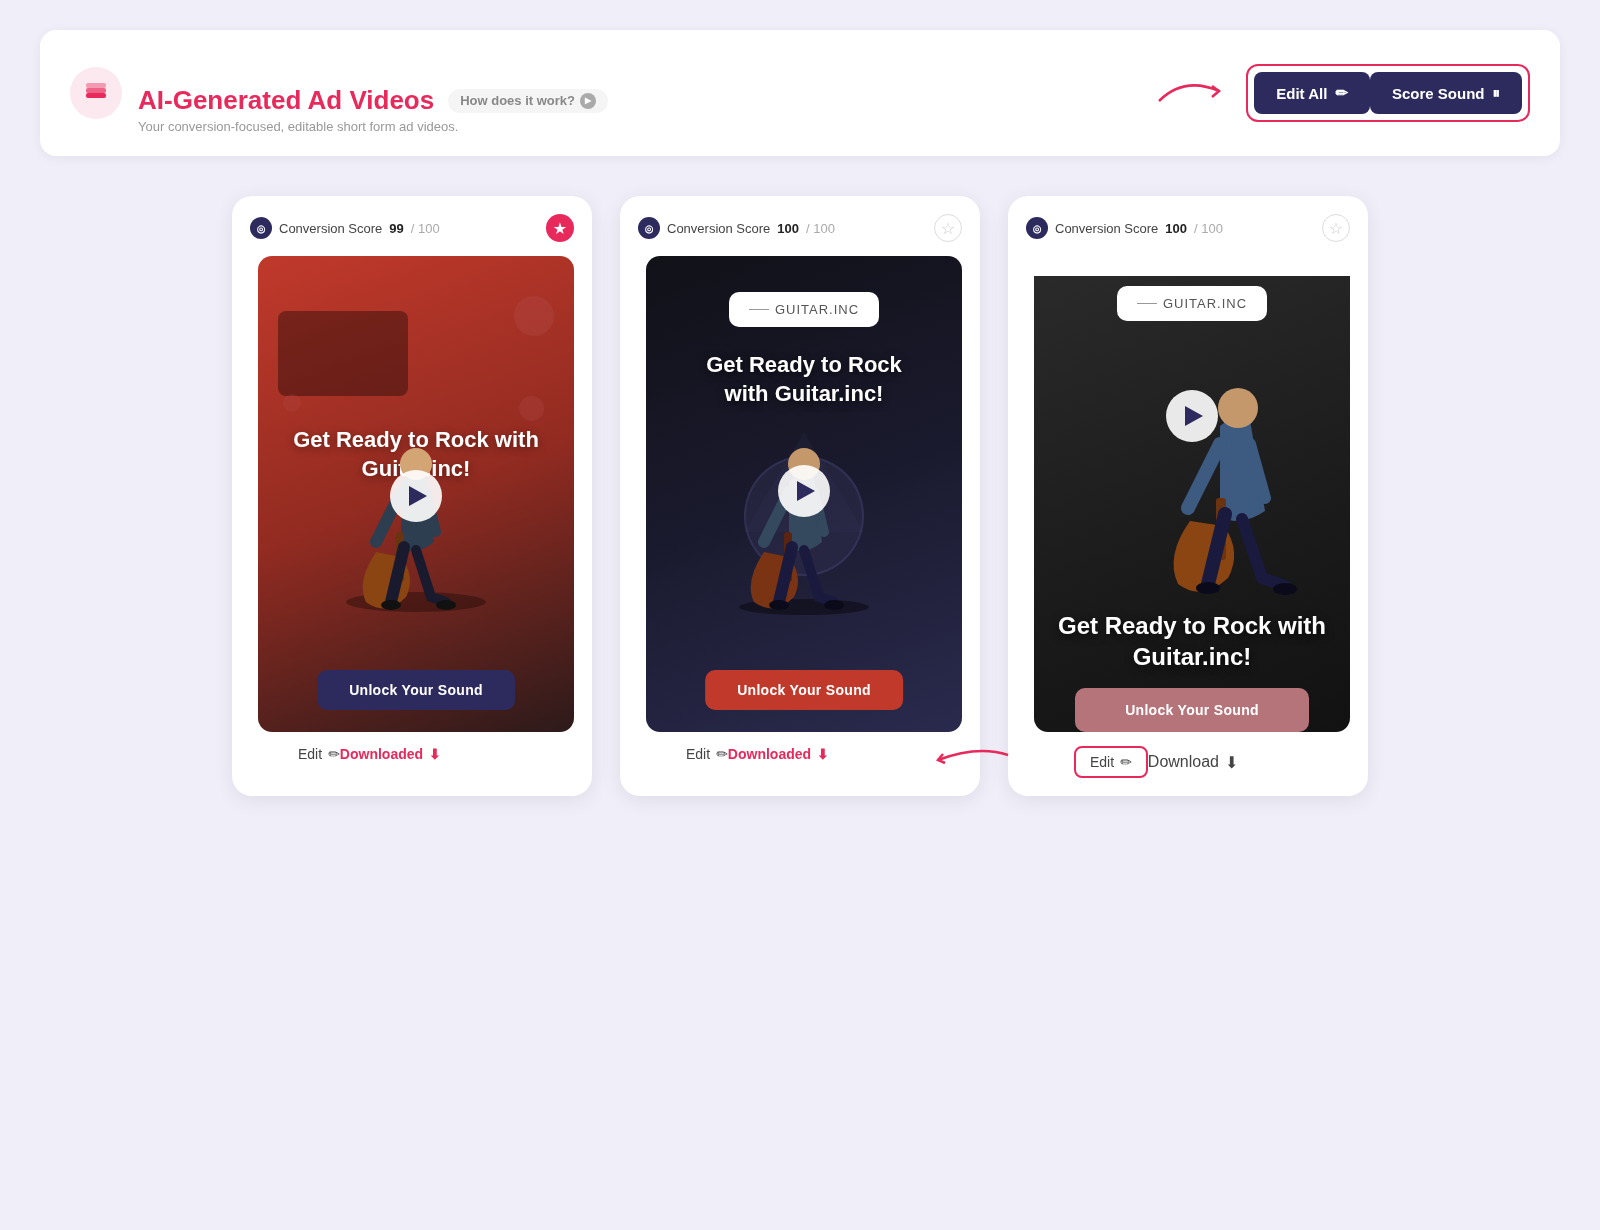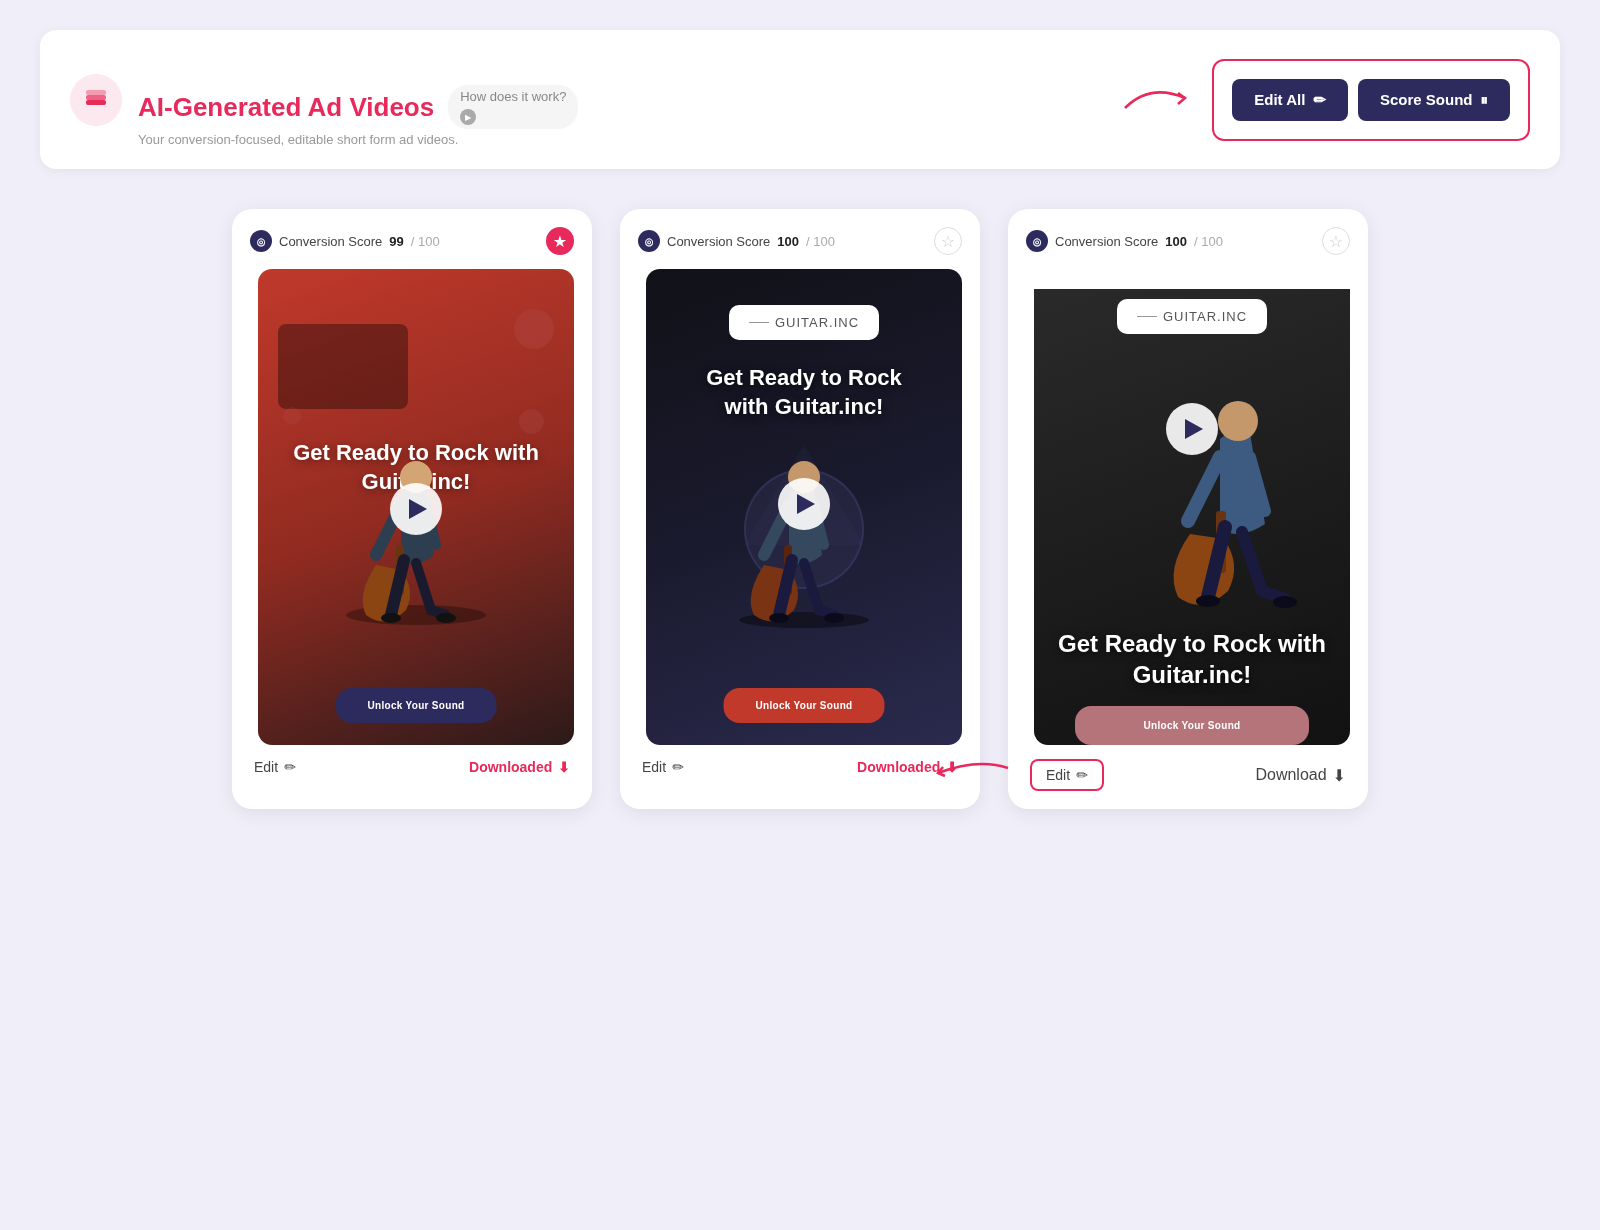--- a/index.html
+++ b/index.html
@@ -44,29 +44,28 @@
       font-weight: 700;
       color: #e8295c;
       display: flex;
       align-items: center;
       gap: 14px;
       margin-top: 33px;
     }
     .how-it-works {
       font-size: 13px;
       color: #888;
-      font-weight: 400;
+      font-weight: 700;
       background: #f5f5f5;
       border-radius: 20px;
       padding: 4px 12px;
       display: inline-flex;
-      align-items: flex-start;
+      align-items: center;
       gap: 5px;
       cursor: pointer;
-      flex-direction: column;
     }
     .how-it-works .play-circle {
       width: 16px;
       height: 16px;
       background: #aaa;
       border-radius: 50%;
       display: inline-flex;
       align-items: center;
       justify-content: center;
       color: white;
@@ -84,24 +83,23 @@
     }
     .arrow-right {
       position: relative;
     }
     .arrow-right svg {
       width: 80px;
       height: 40px;
     }
     .header-buttons {
       display: flex;
-      gap: 10px;
       border: 2.5px solid #e8295c;
       border-radius: 12px;
-      padding: 18px;
+      padding: 6px;
     }
     .btn-dark {
       background: #2d2b5e;
       color: white;
       border: none;
       border-radius: 8px;
       padding: 12px 22px;
       font-size: 15px;
       font-weight: 600;
       cursor: pointer;
@@ -253,39 +251,39 @@
       border-color: transparent transparent transparent #2d2b5e;
       margin-left: 4px;
     }
 
     .cta-button {
       position: absolute;
       bottom: 28px;
       left: 50%;
       transform: translateX(-50%);
       border: none;
-      border-radius: 16px;
+      border-radius: 10px;
       padding: 12px 32px;
-      font-size: 10px;
+      font-size: 14px;
       font-weight: 700;
       cursor: pointer;
       white-space: nowrap;
       letter-spacing: 0.3px;
     }
     .cta-dark { background: #2d2b5e; color: white; }
     .cta-red { background: #c0392b; color: white; }
     .cta-mauve { background: #b5737a; color: white; }
 
     
     .card-footer {
       display: flex;
       align-items: center;
-      justify-content: space-between;
       margin-top: 14px;
       padding: 0 4px;
+      margin-left: 44px;
     }
     .edit-btn {
       display: flex;
       align-items: center;
       gap: 6px;
       background: none;
       border: none;
       color: #444;
       font-size: 14px;
       font-weight: 500;

